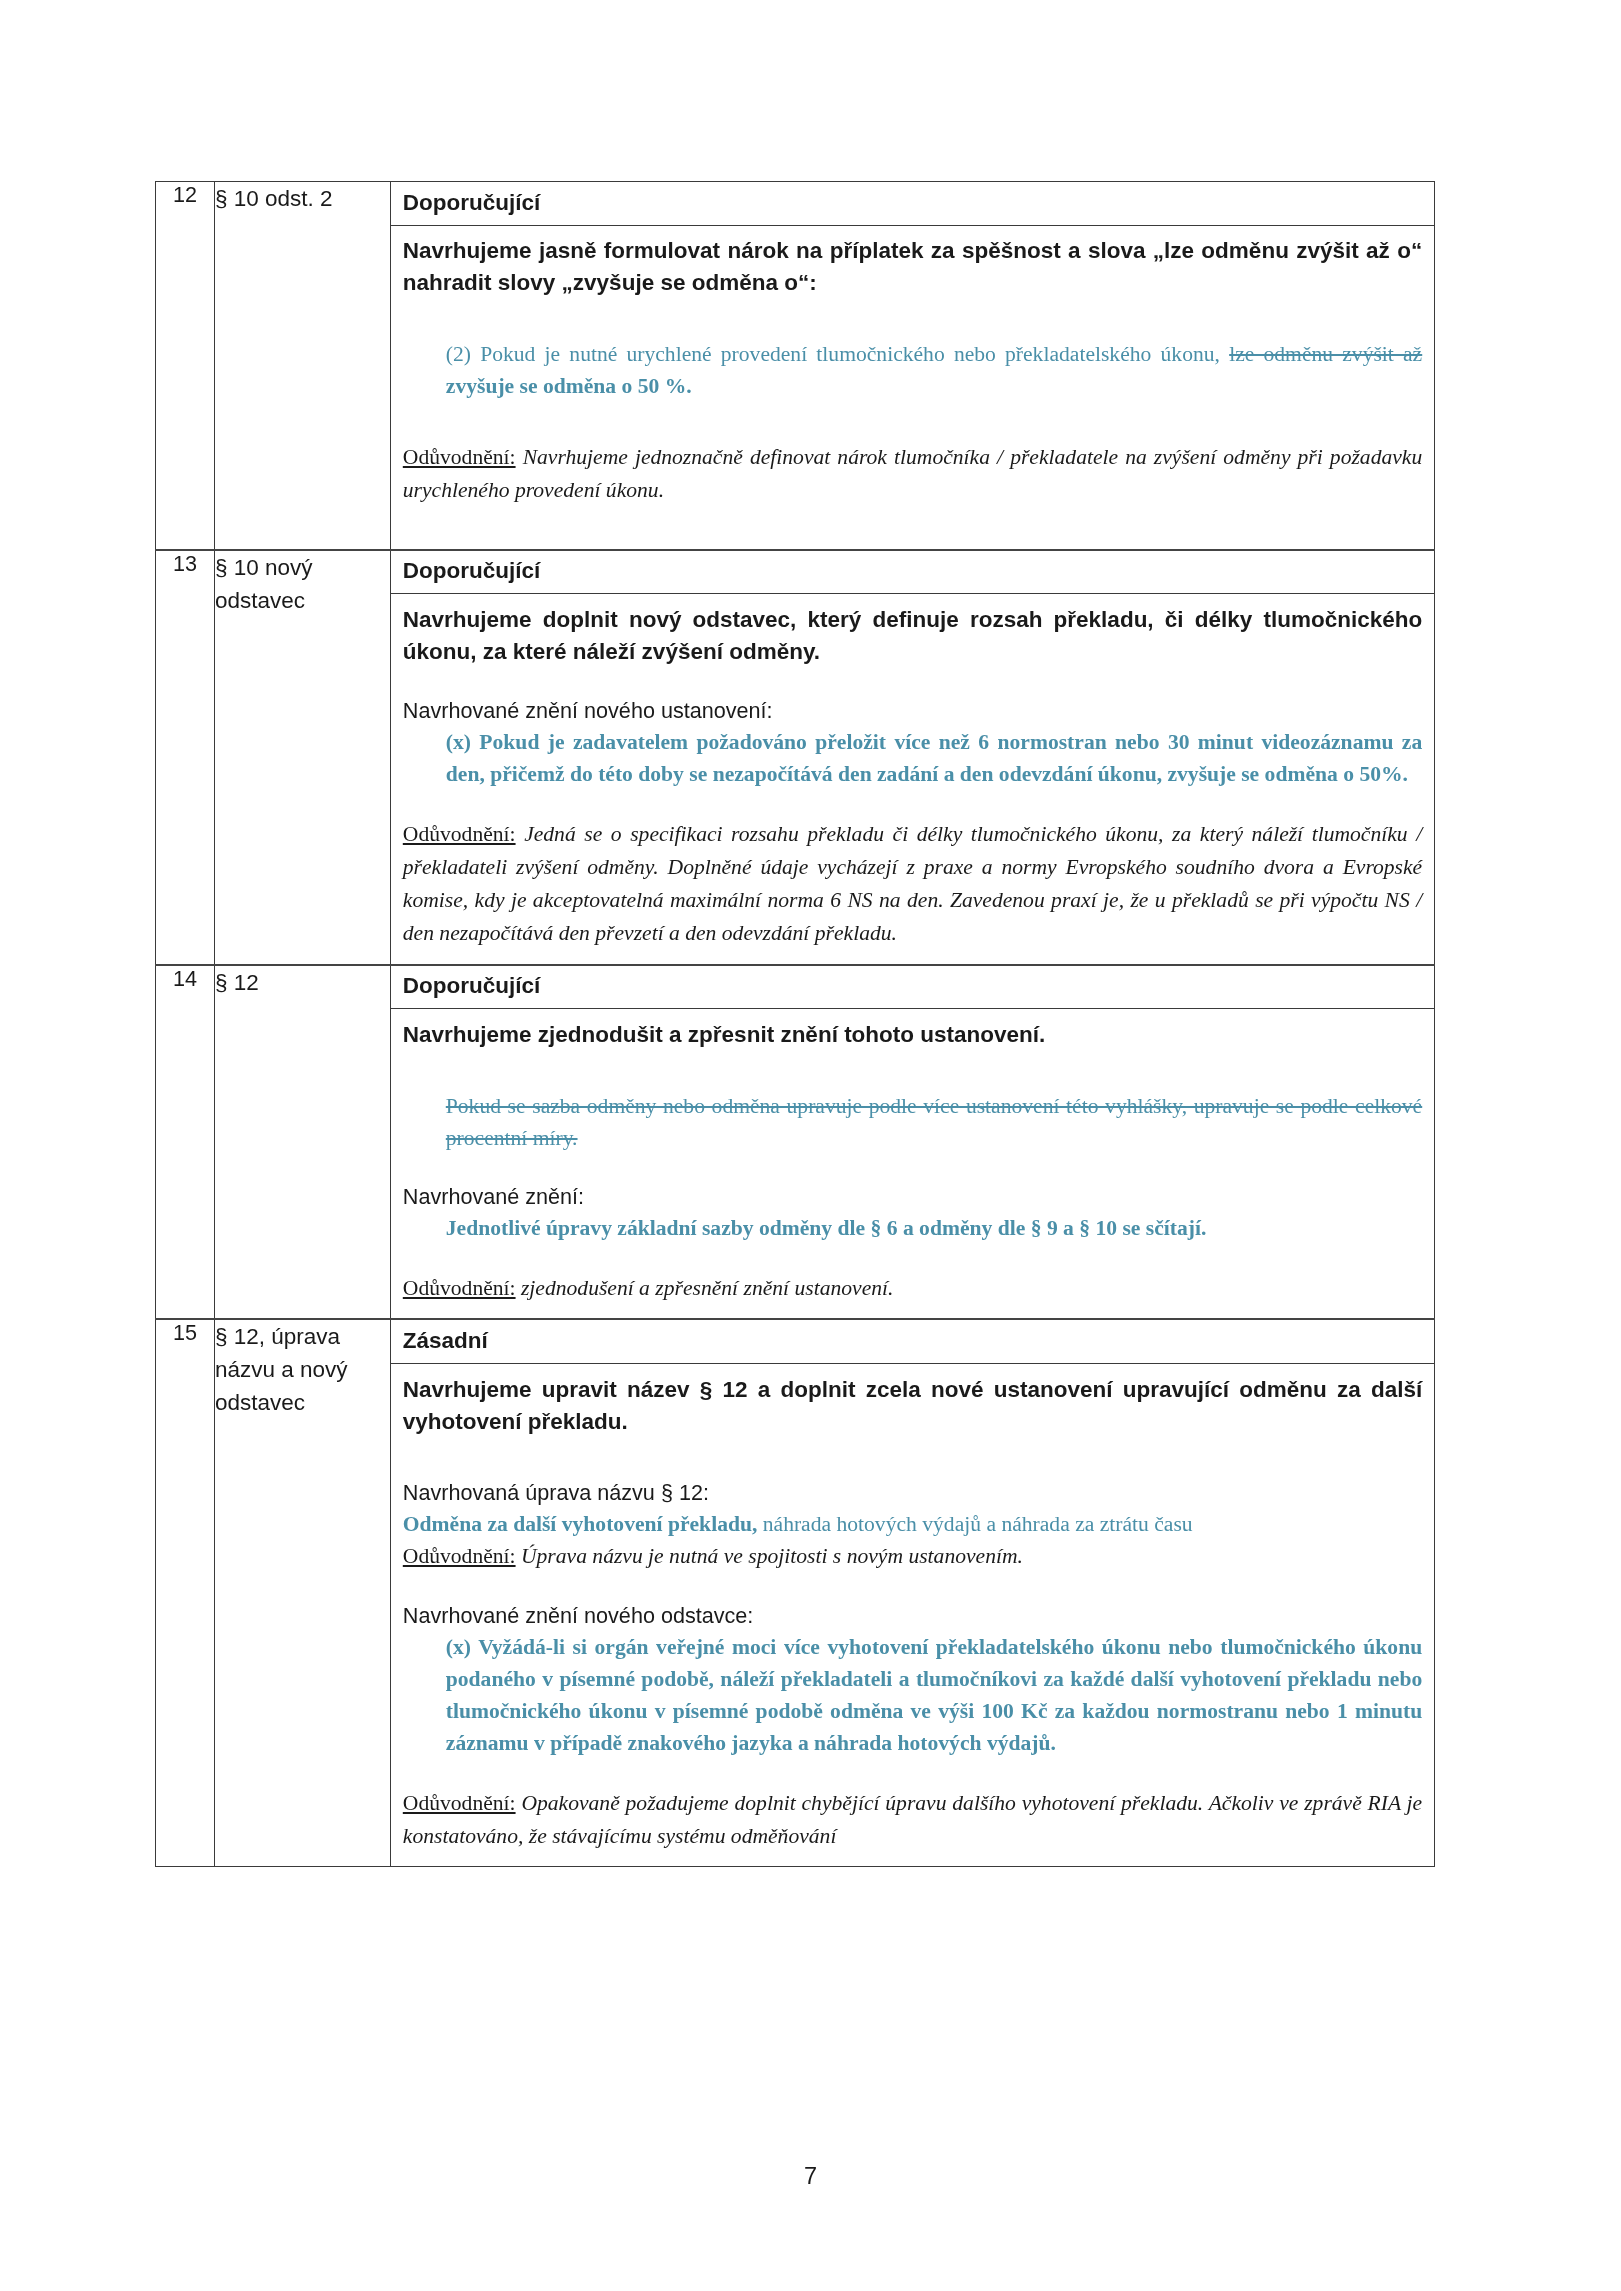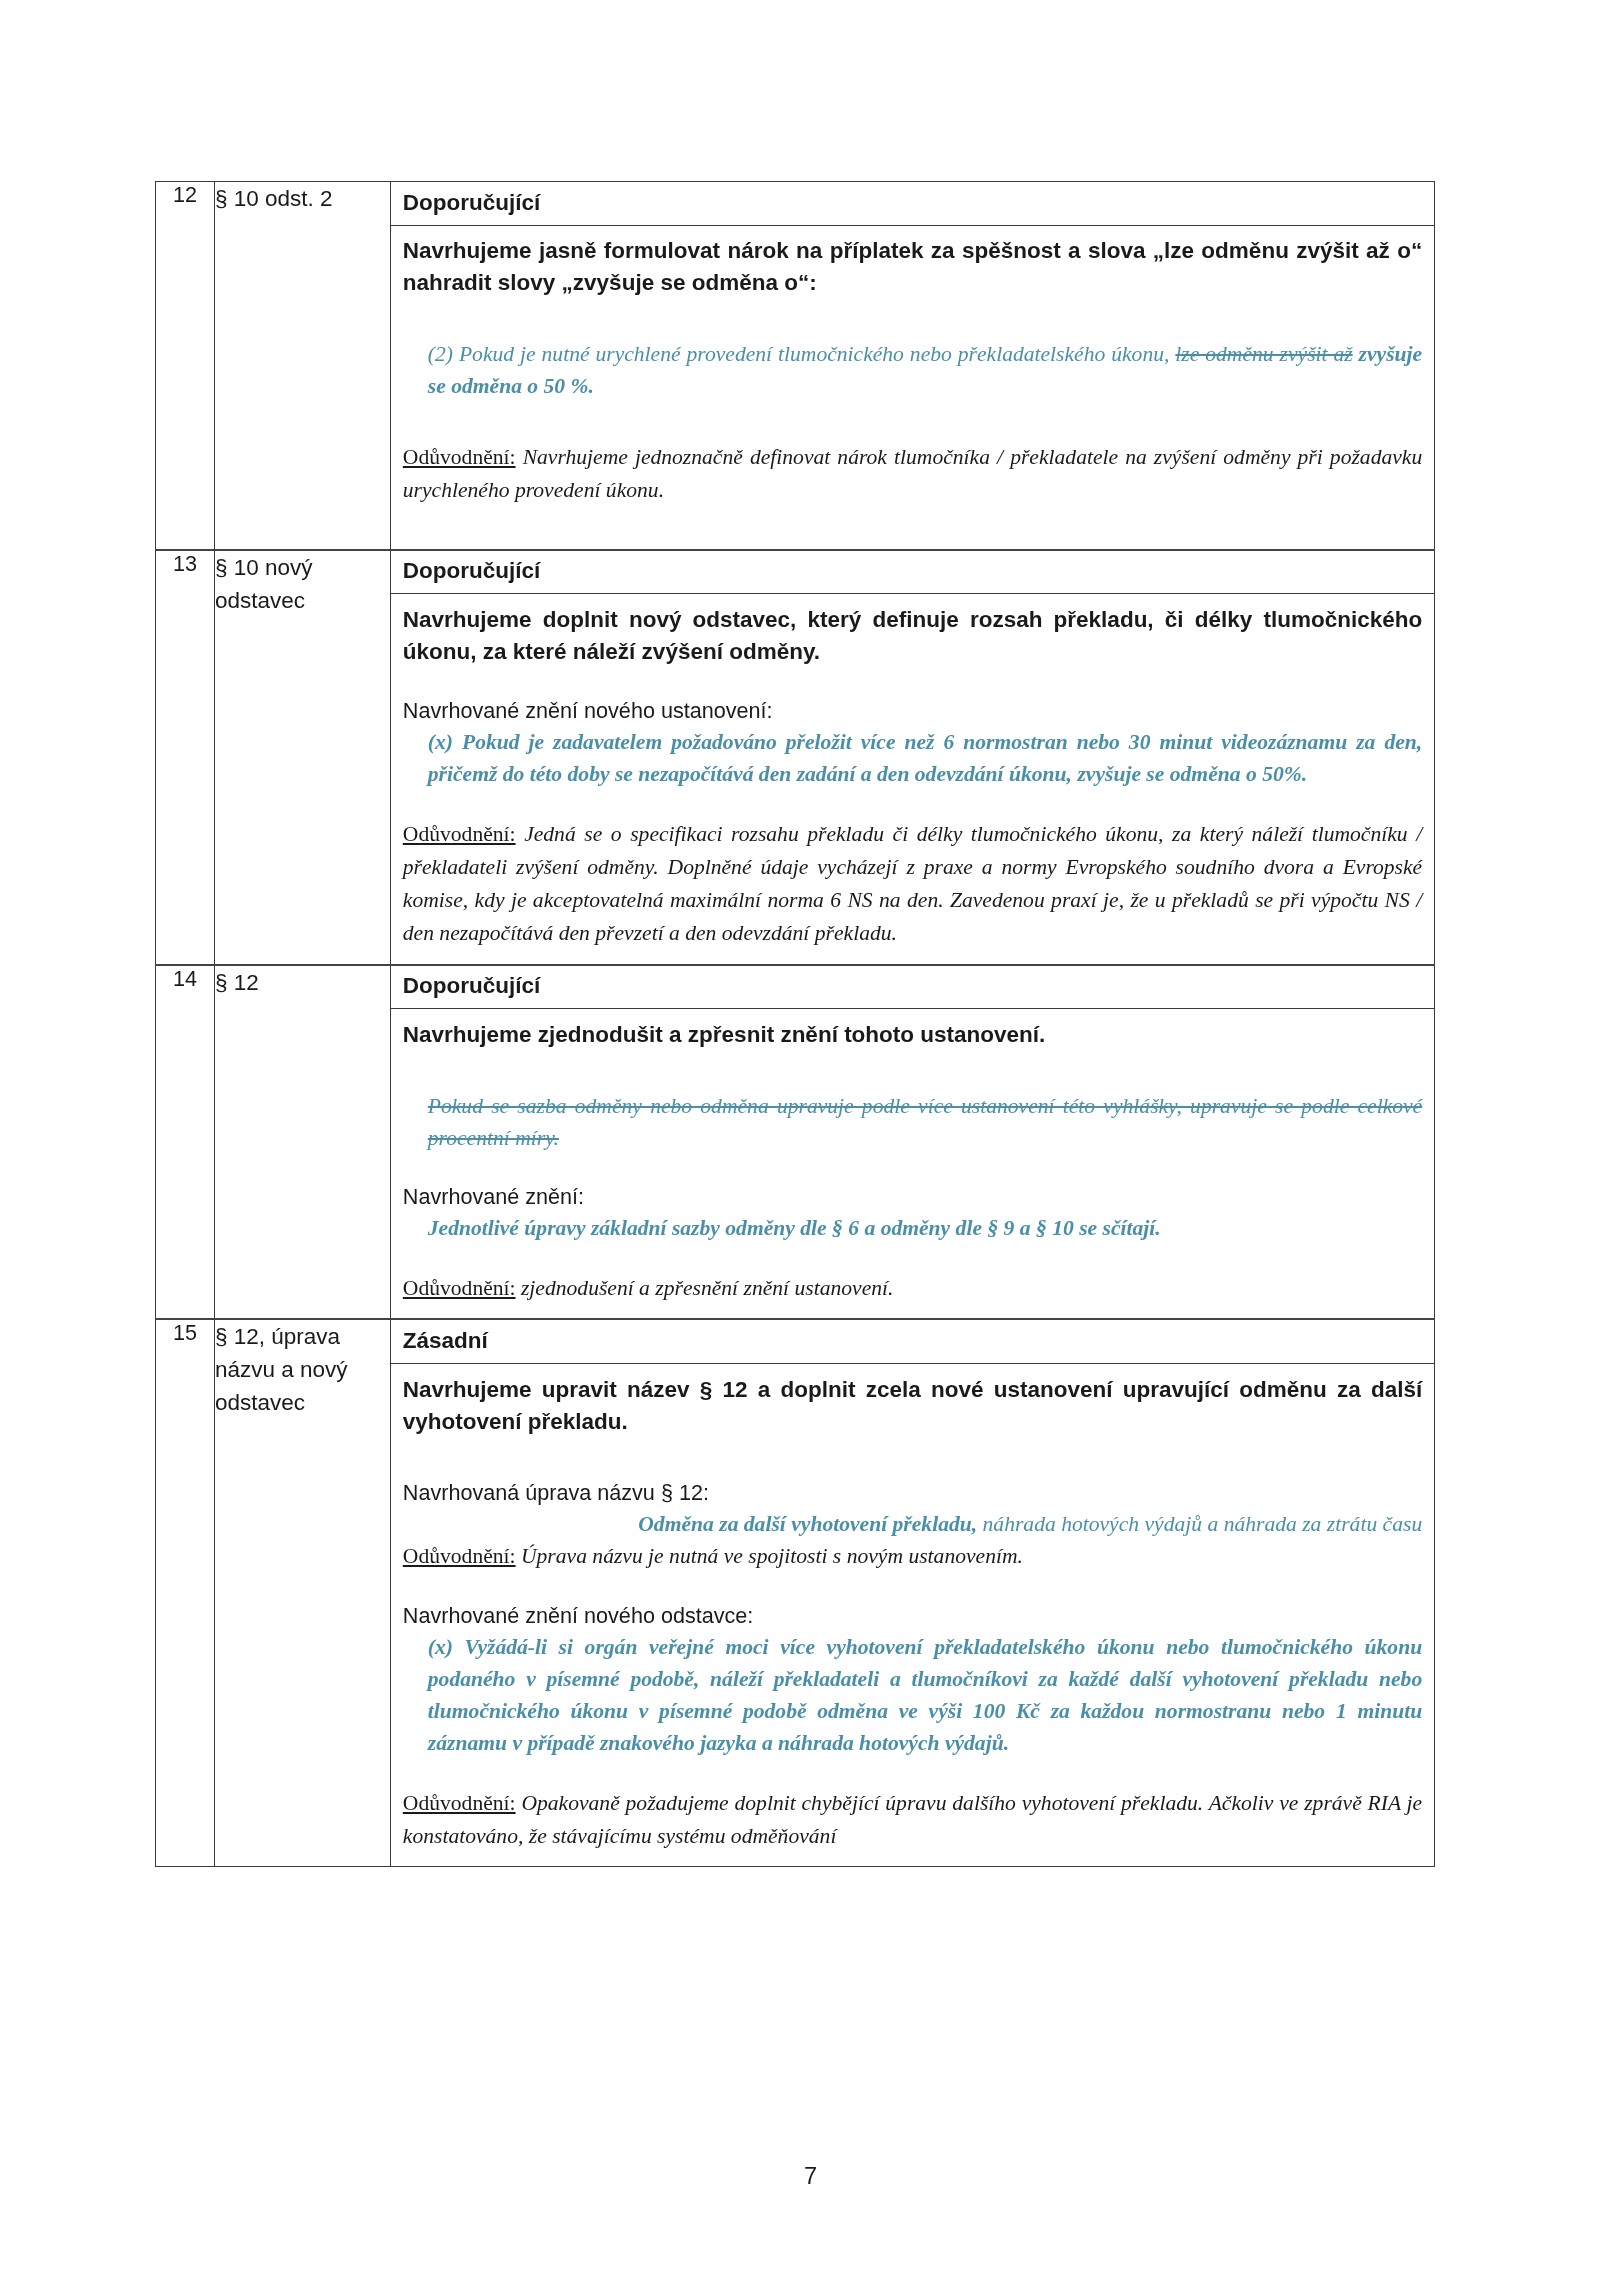--- a/index.html
+++ b/index.html
@@ -19,23 +19,23 @@
   .sec { font-size: 22.5px; font-weight: normal; padding: 7.8px 9.8px 0 11.8px; line-height: 33px; }
 
   .cat { font-size: 22.5px; font-weight: bold; padding: 7.8px 11.8px 5.9px 11.8px;
          border-bottom: 1.5px solid #3a3a3a; height: 29px; }
   .body { padding: 9.8px 11.8px 13.7px 11.8px; }
   .lead { font-size: 22.5px; font-weight: bold; line-height: 32px; margin: 0; text-align: justify; }
   .spacer-lg { height: 39px; }
   .spacer-md { height: 27.4px; }
 
   .legal { font-family: "Liberation Serif", "DejaVu Serif", serif; color: #4a8fa8;
-           font-size: 21.6px; line-height: 32px; margin: 0 0 0 25px; text-align: justify; font-style: italic; }
+           font-size: 21.6px; line-height: 32px; margin: 0 0 0 43px; text-align: justify; }
   .legal.bold { font-weight: bold; }
-  .legal.center { margin-left: 0; text-align: right; }
+  .legal.center { margin-left: 0; text-align: left; }
   .strike { text-decoration: line-through; }
   .b { font-weight: bold; }
 
   .italic-label { font-size: 21.6px; line-height: 31px; margin: 0; }
   .reason { font-size: 21.6px; line-height: 33px; margin: 0; text-align: justify; font-family: Liberation Serif, serif; }
   .reason .lbl { text-decoration: underline; font-style: normal; }
   .reason .txt { font-style: italic; }
 
   .page-num { position: absolute; top: 2156px; left: 0; width: 1621px; text-align: center;
               font-size: 23.5px; }

